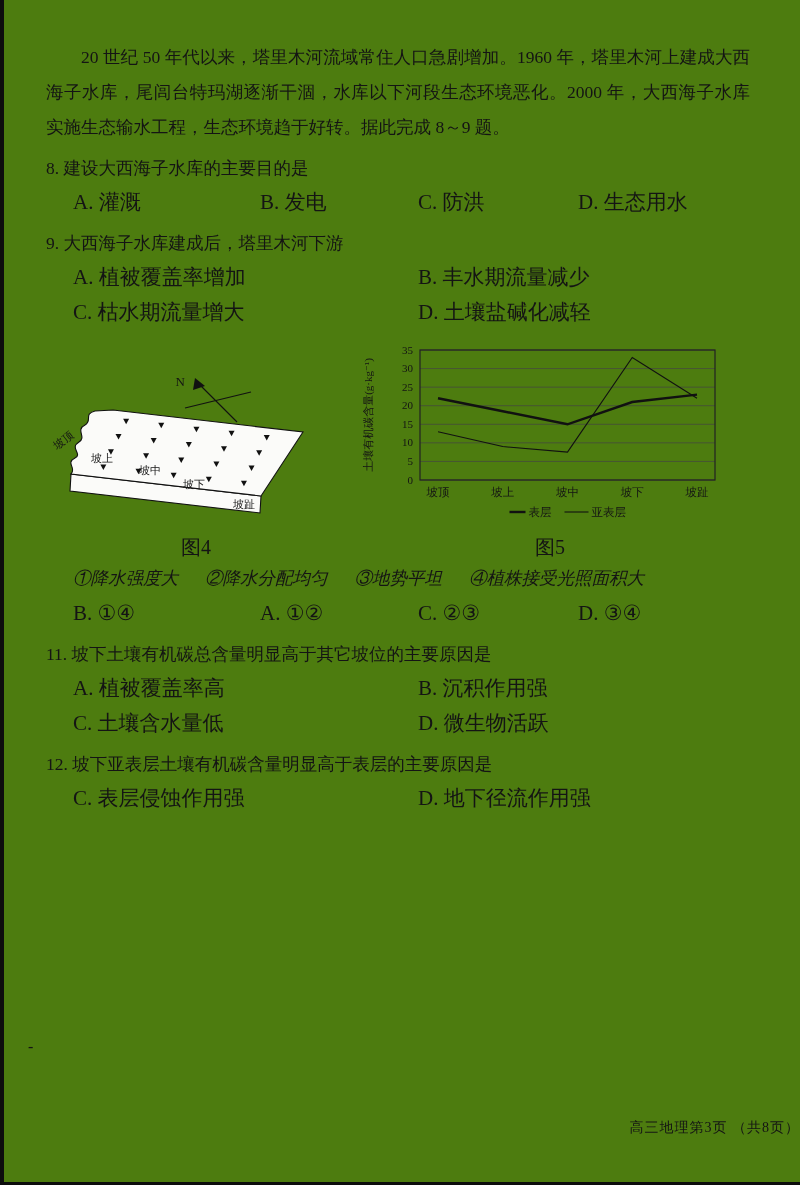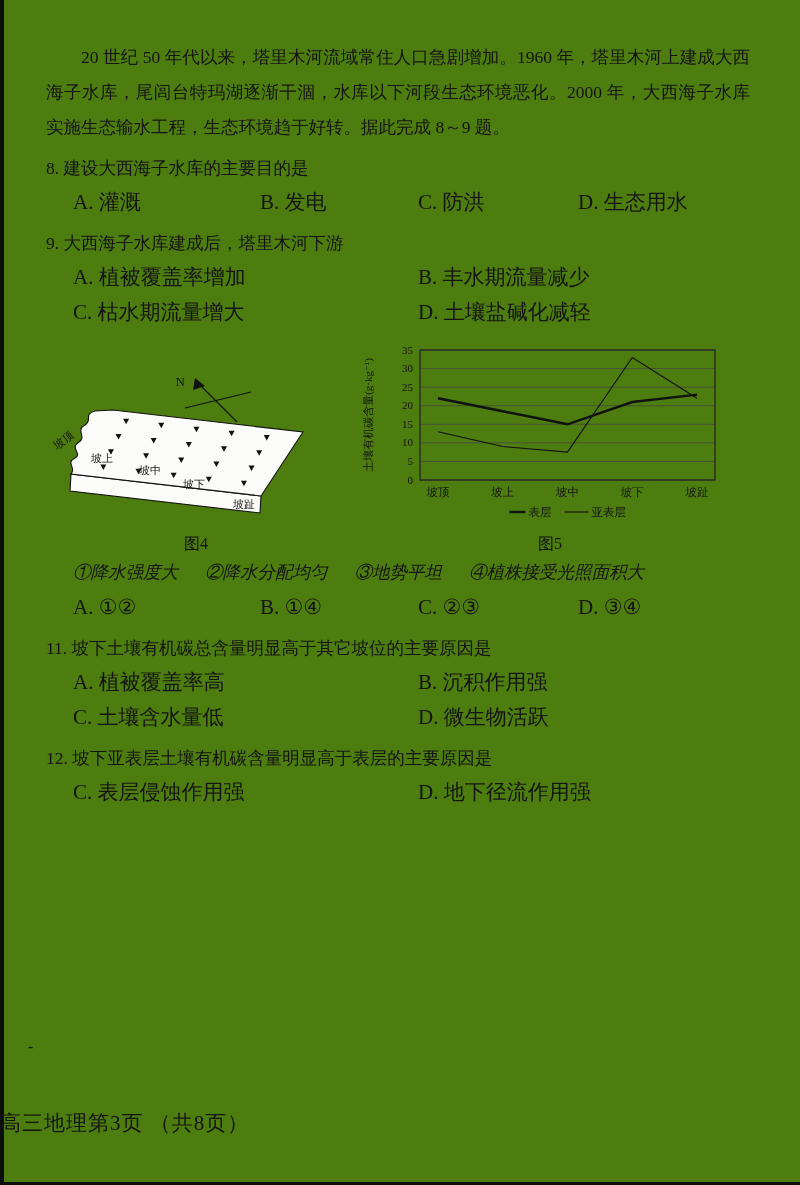--- a/index.html
+++ b/index.html
@@ -14,26 +14,26 @@
   .opt-row { display:flex; padding-left:27px; font-size:21px; line-height:35px; }
   .opt-row4 .opt:nth-child(1) { width:187px; }
   .opt-row4 .opt:nth-child(2) { width:158px; }
   .opt-row4 .opt:nth-child(3) { width:160px; }
   .opt-row2 .opt:nth-child(1) { width:345px; }
   .subline { display:flex; gap:27px; padding-left:27px; font-size:17.5px; line-height:35px;font-style:italic; }
   .figures { display:flex; justify-content:space-between; align-items:flex-end; margin-top:10px; }
   .fig-wrap { display:flex; flex-direction:column; align-items:center; }
   .fig4-wrap { width:300px; }
   .fig5-wrap { width:400px; }
-  .fig-caption { font-size:16px; margin-top:4px; text-align:center; }
+  .fig-caption { font-size:20px; margin-top:4px; text-align:center; }
   svg text { font-family:"Liberation Serif","DejaVu Serif",serif; fill:#141414; }
   .ln { stroke:#111; stroke-width:1.1; }
   .face { fill:#fbfbf9; stroke:#111; stroke-width:1.1; }
   .figtext { font-size:11px; }
-  .footer { position:absolute; left:0; right:0; bottom:48px; text-align:left; font-size:21px; letter-spacing:1px; }
+  .footer { position:absolute; left:0; right:0; bottom:48px; text-align:right; font-size:14px; letter-spacing:1px; }
   .stray { position:absolute; left:28px; top:1038px; font-size:16px; }
 </style>
 </head>
 <body>
 
 <div class="page">
   <div class="scan-edge-left"></div>
   <div class="scan-edge-bottom"></div>
 
   <div class="content">
@@ -158,22 +158,22 @@
     </div>
 
     <div>
       <div class="subline">
         <span>①降水强度大</span>
         <span>②降水分配均匀</span>
         <span>③地势平坦</span>
         <span>④植株接受光照面积大</span>
       </div>
       <div class="opt-row opt-row4">
+        <span class="opt">B. ①④</span>
         <span class="opt">A. ①②</span>
-        <span class="opt">B. ①④</span>
         <span class="opt">C. ②③</span>
         <span class="opt">D. ③④</span>
       </div>
     </div>
 
     <div>
       <div class="qstem">11. 坡下土壤有机碳总含量明显高于其它坡位的主要原因是</div>
       <div class="opt-row opt-row2">
         <span class="opt">A. 植被覆盖率高</span>
         <span class="opt">B. 沉积作用强</span>

